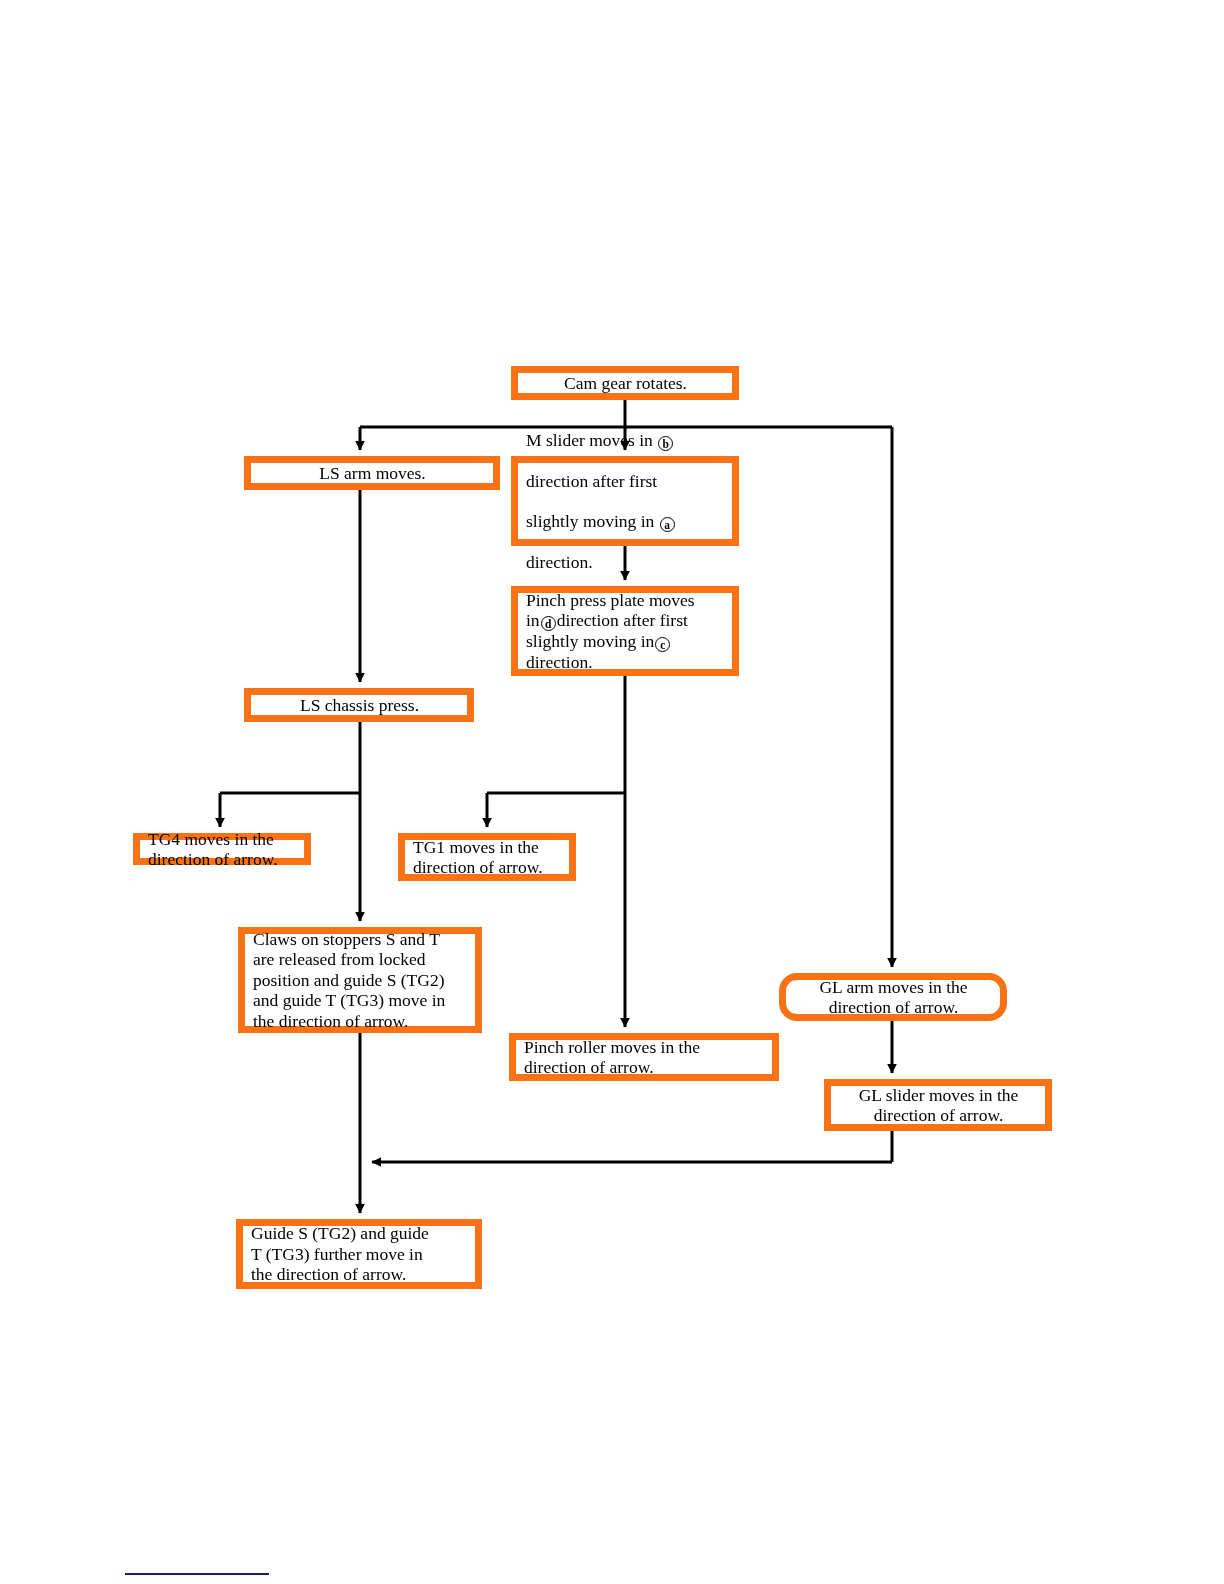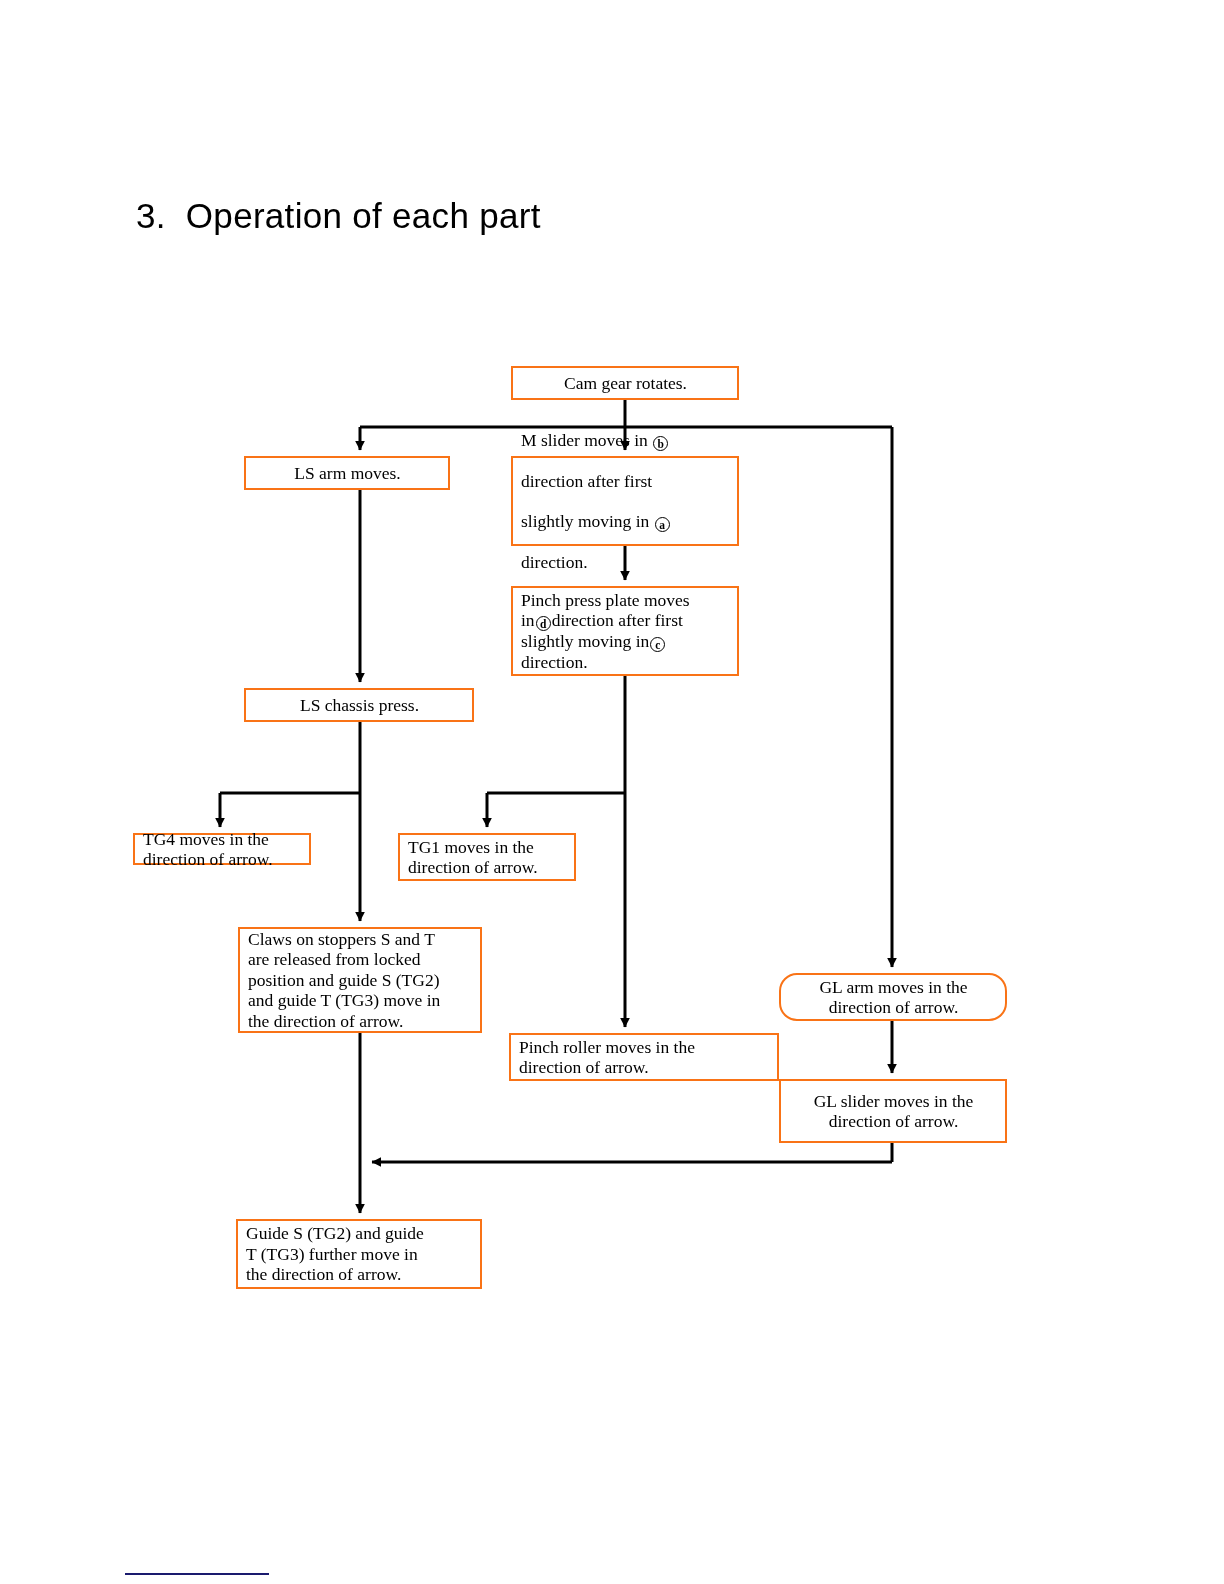--- a/index.html
+++ b/index.html
@@ -47,21 +47,21 @@
   .flow {
     position: absolute;
     left: 0;
     top: 0;
     width: 1224px;
     height: 1584px;
   }
   .node {
     position: absolute;
     box-sizing: border-box;
-    border: 2px solid #f97316;
+    border: 7px solid #f97316;
     background: #fff;
     font-family: "Liberation Serif", serif;
     font-size: 17.5px;
     line-height: 20.5px;
     color: #000;
     padding: 4px 7px 4px 8px;
     display: flex;
     flex-direction: column;
     justify-content: center;
   }
@@ -107,21 +107,20 @@
     width: 144px;
     height: 0;
     border-top: 2px solid #1a1a6e;
   }
 </style>
 </head>
 <body>
 
 <div class="page">
 
-  <div class="heading-main">3.  Operation of each part</div>
 
 
   <div class="flow">
 
     <svg class="wires" viewBox="0 0 1224 1584" xmlns="http://www.w3.org/2000/svg">
       <defs>
         <marker id="ah" markerWidth="11" markerHeight="11" refX="9.2" refY="5.5" orient="auto" markerUnits="userSpaceOnUse">
           <path d="M0,0.6 L9.6,5.5 L0,10.4 z" fill="#000"></path>
         </marker>
       </defs>
@@ -157,21 +156,21 @@
         <path d="M892,1162 L372,1162" marker-end="url(#ah)"></path>
 
         <path d="M360,1033 L360,1213" marker-end="url(#ah)"></path>
       </g>
     </svg>
 
     <div class="node center" style="left:511px;top:366px;width:228px;height:34px;">
       <span class="line">Cam gear rotates.</span>
     </div>
 
-    <div class="node center" style="left:244px;top:456px;width:206px;height:34px;text-align:center;">
+    <div class="node center" style="left:244px;top:456px;width:256px;height:34px;text-align:center;">
       <span class="line">LS arm moves.</span>
     </div>
 
     <div class="node left" style="left:511px;top:456px;width:228px;height:90px;gap:20px;">
       <span class="line">M slider moves in <span class="circ">b</span></span>
       <span class="line">direction after first</span>
       <span class="line">slightly moving in <span class="circ">a</span></span>
       <span class="line">direction.</span>
     </div>
 
@@ -207,21 +206,21 @@
     <div class="node left" style="left:509px;top:1033px;width:270px;height:48px;">
       <span class="line">Pinch roller moves in the</span>
       <span class="line">direction of arrow.</span>
     </div>
 
     <div class="node center" style="left:779px;top:973px;width:228px;height:48px;border-radius:18px;">
       <span class="line">GL arm moves in the</span>
       <span class="line">direction of arrow.</span>
     </div>
 
-    <div class="node center" style="left:779px;top:1079px;width:228px;height:64px;">
+    <div class="node center" style="left:824px;top:1079px;width:228px;height:52px;">
       <span class="line">GL slider moves in the</span>
       <span class="line">direction of arrow.</span>
     </div>
 
     <div class="node left" style="left:236px;top:1219px;width:246px;height:70px;">
       <span class="line">Guide S (TG2) and guide</span>
       <span class="line">T (TG3) further move in</span>
       <span class="line">the direction of arrow.</span>
     </div>
 

